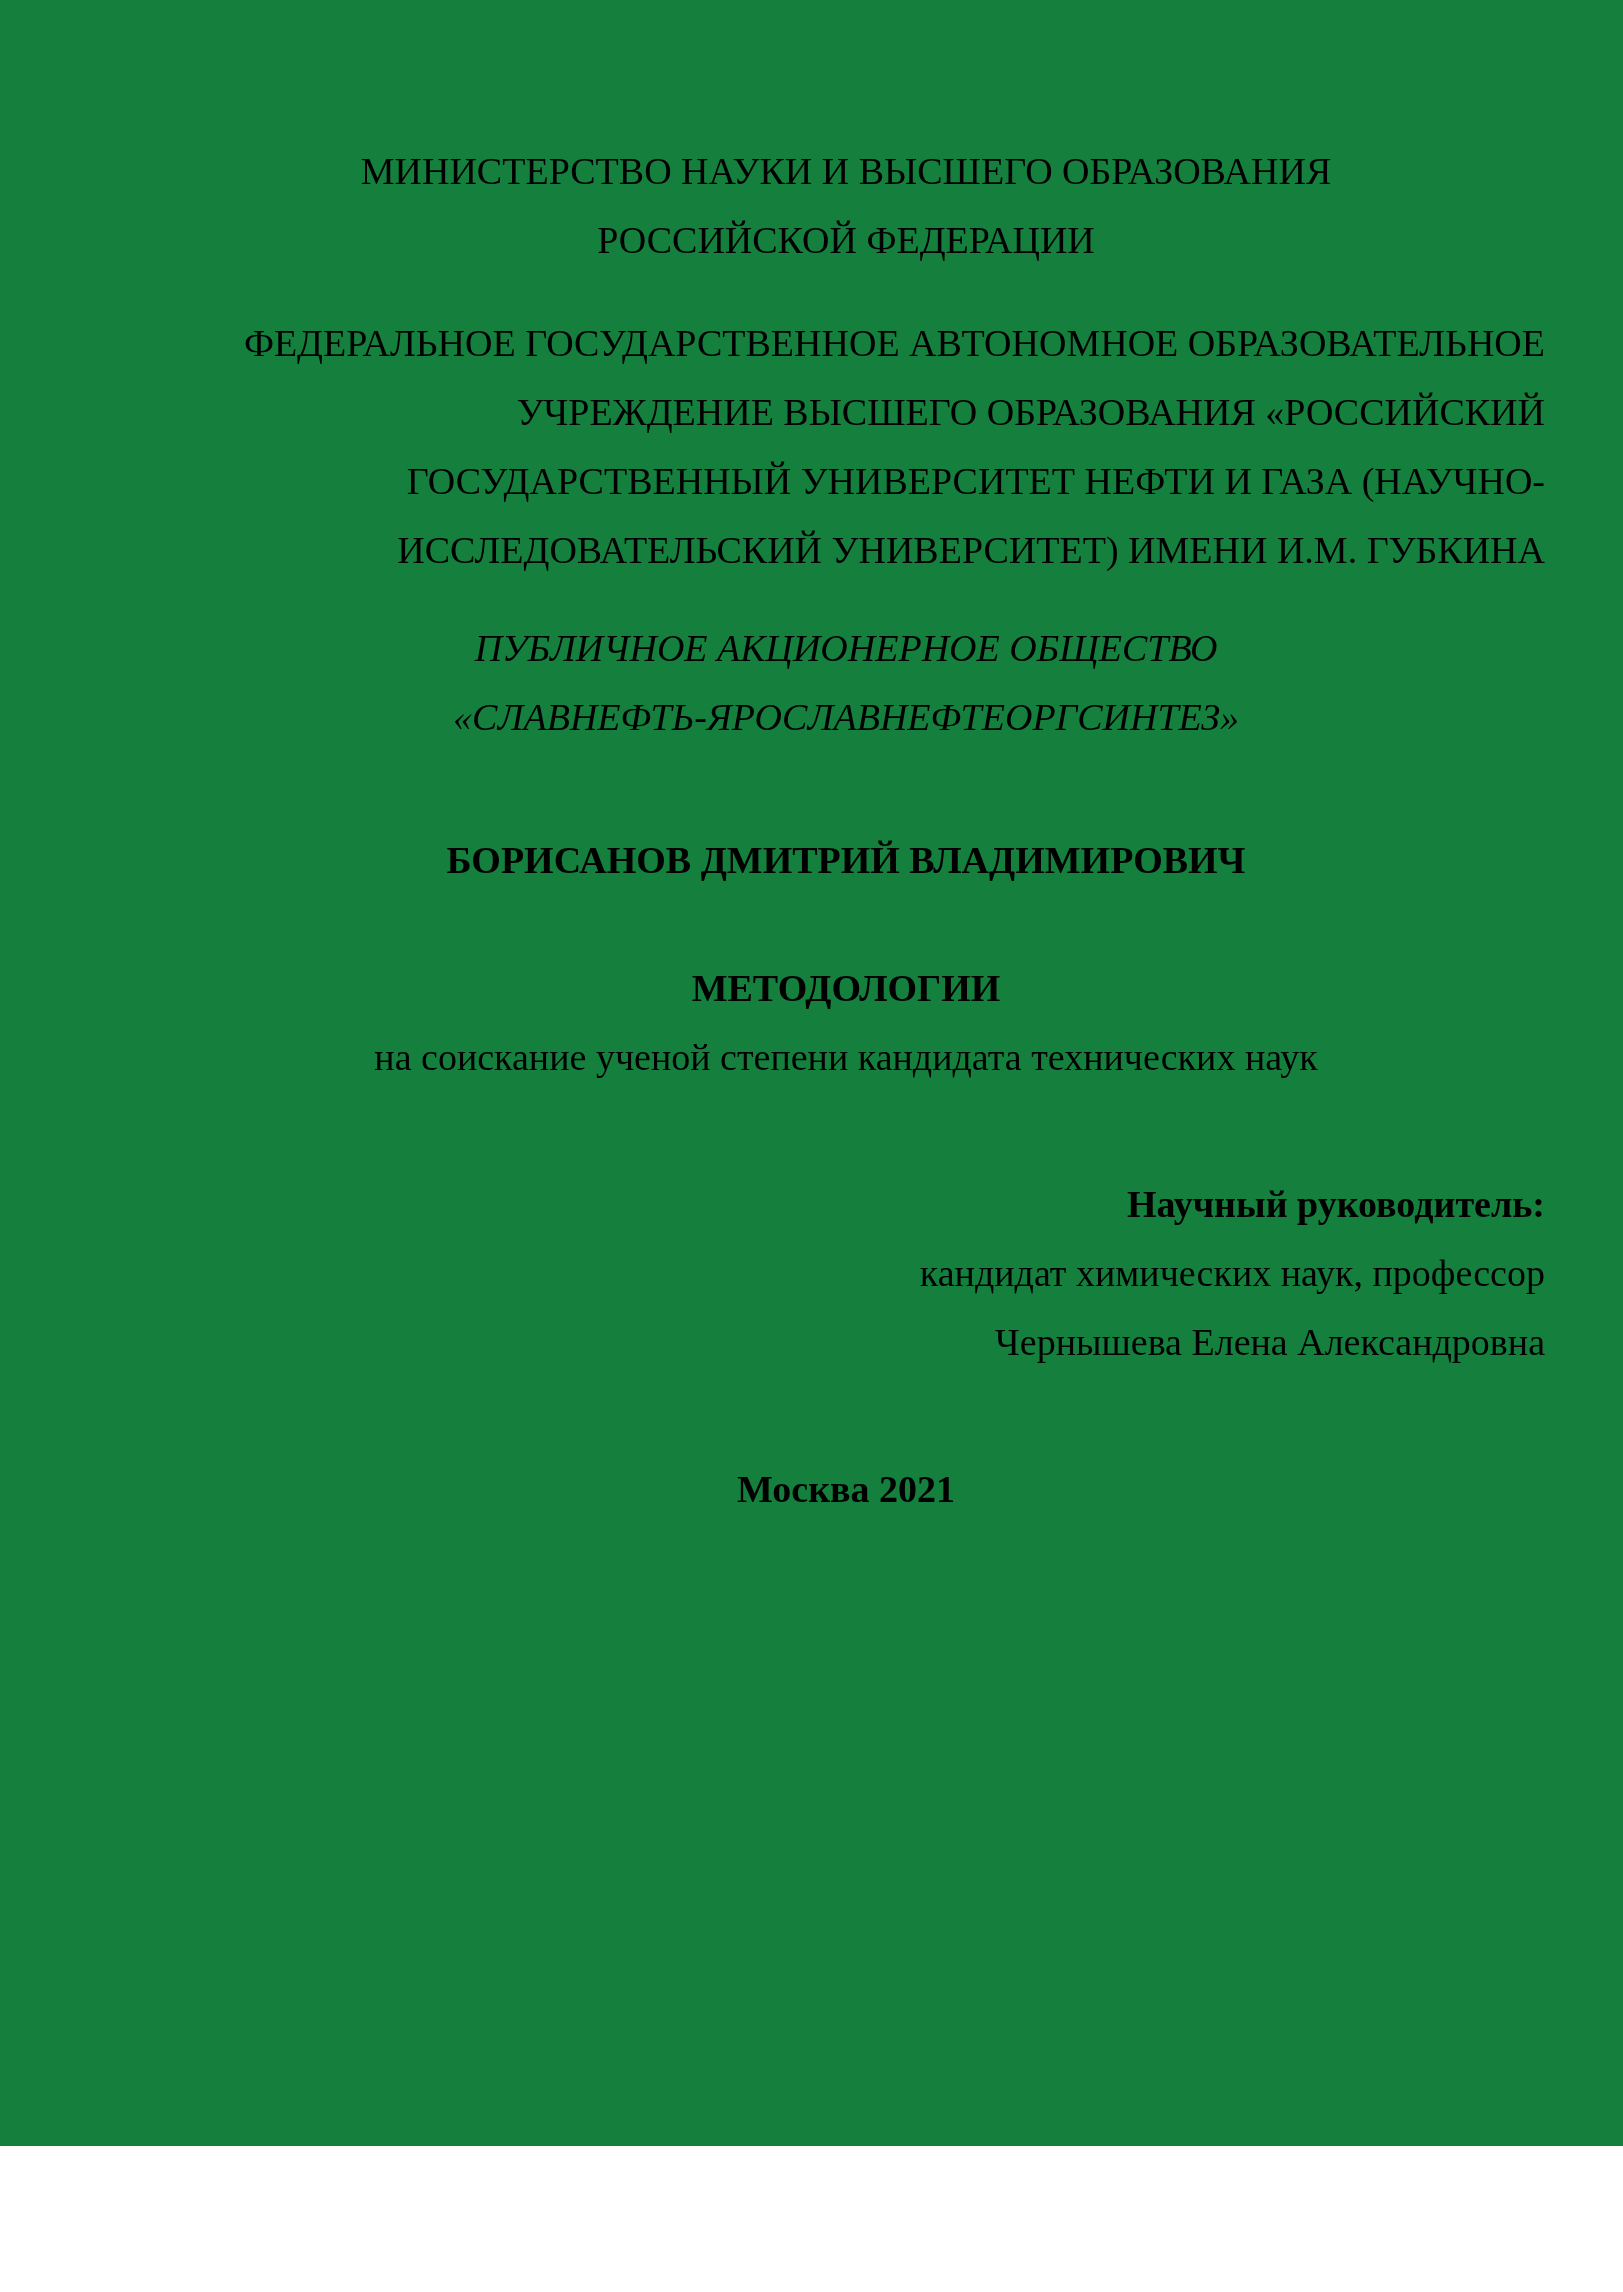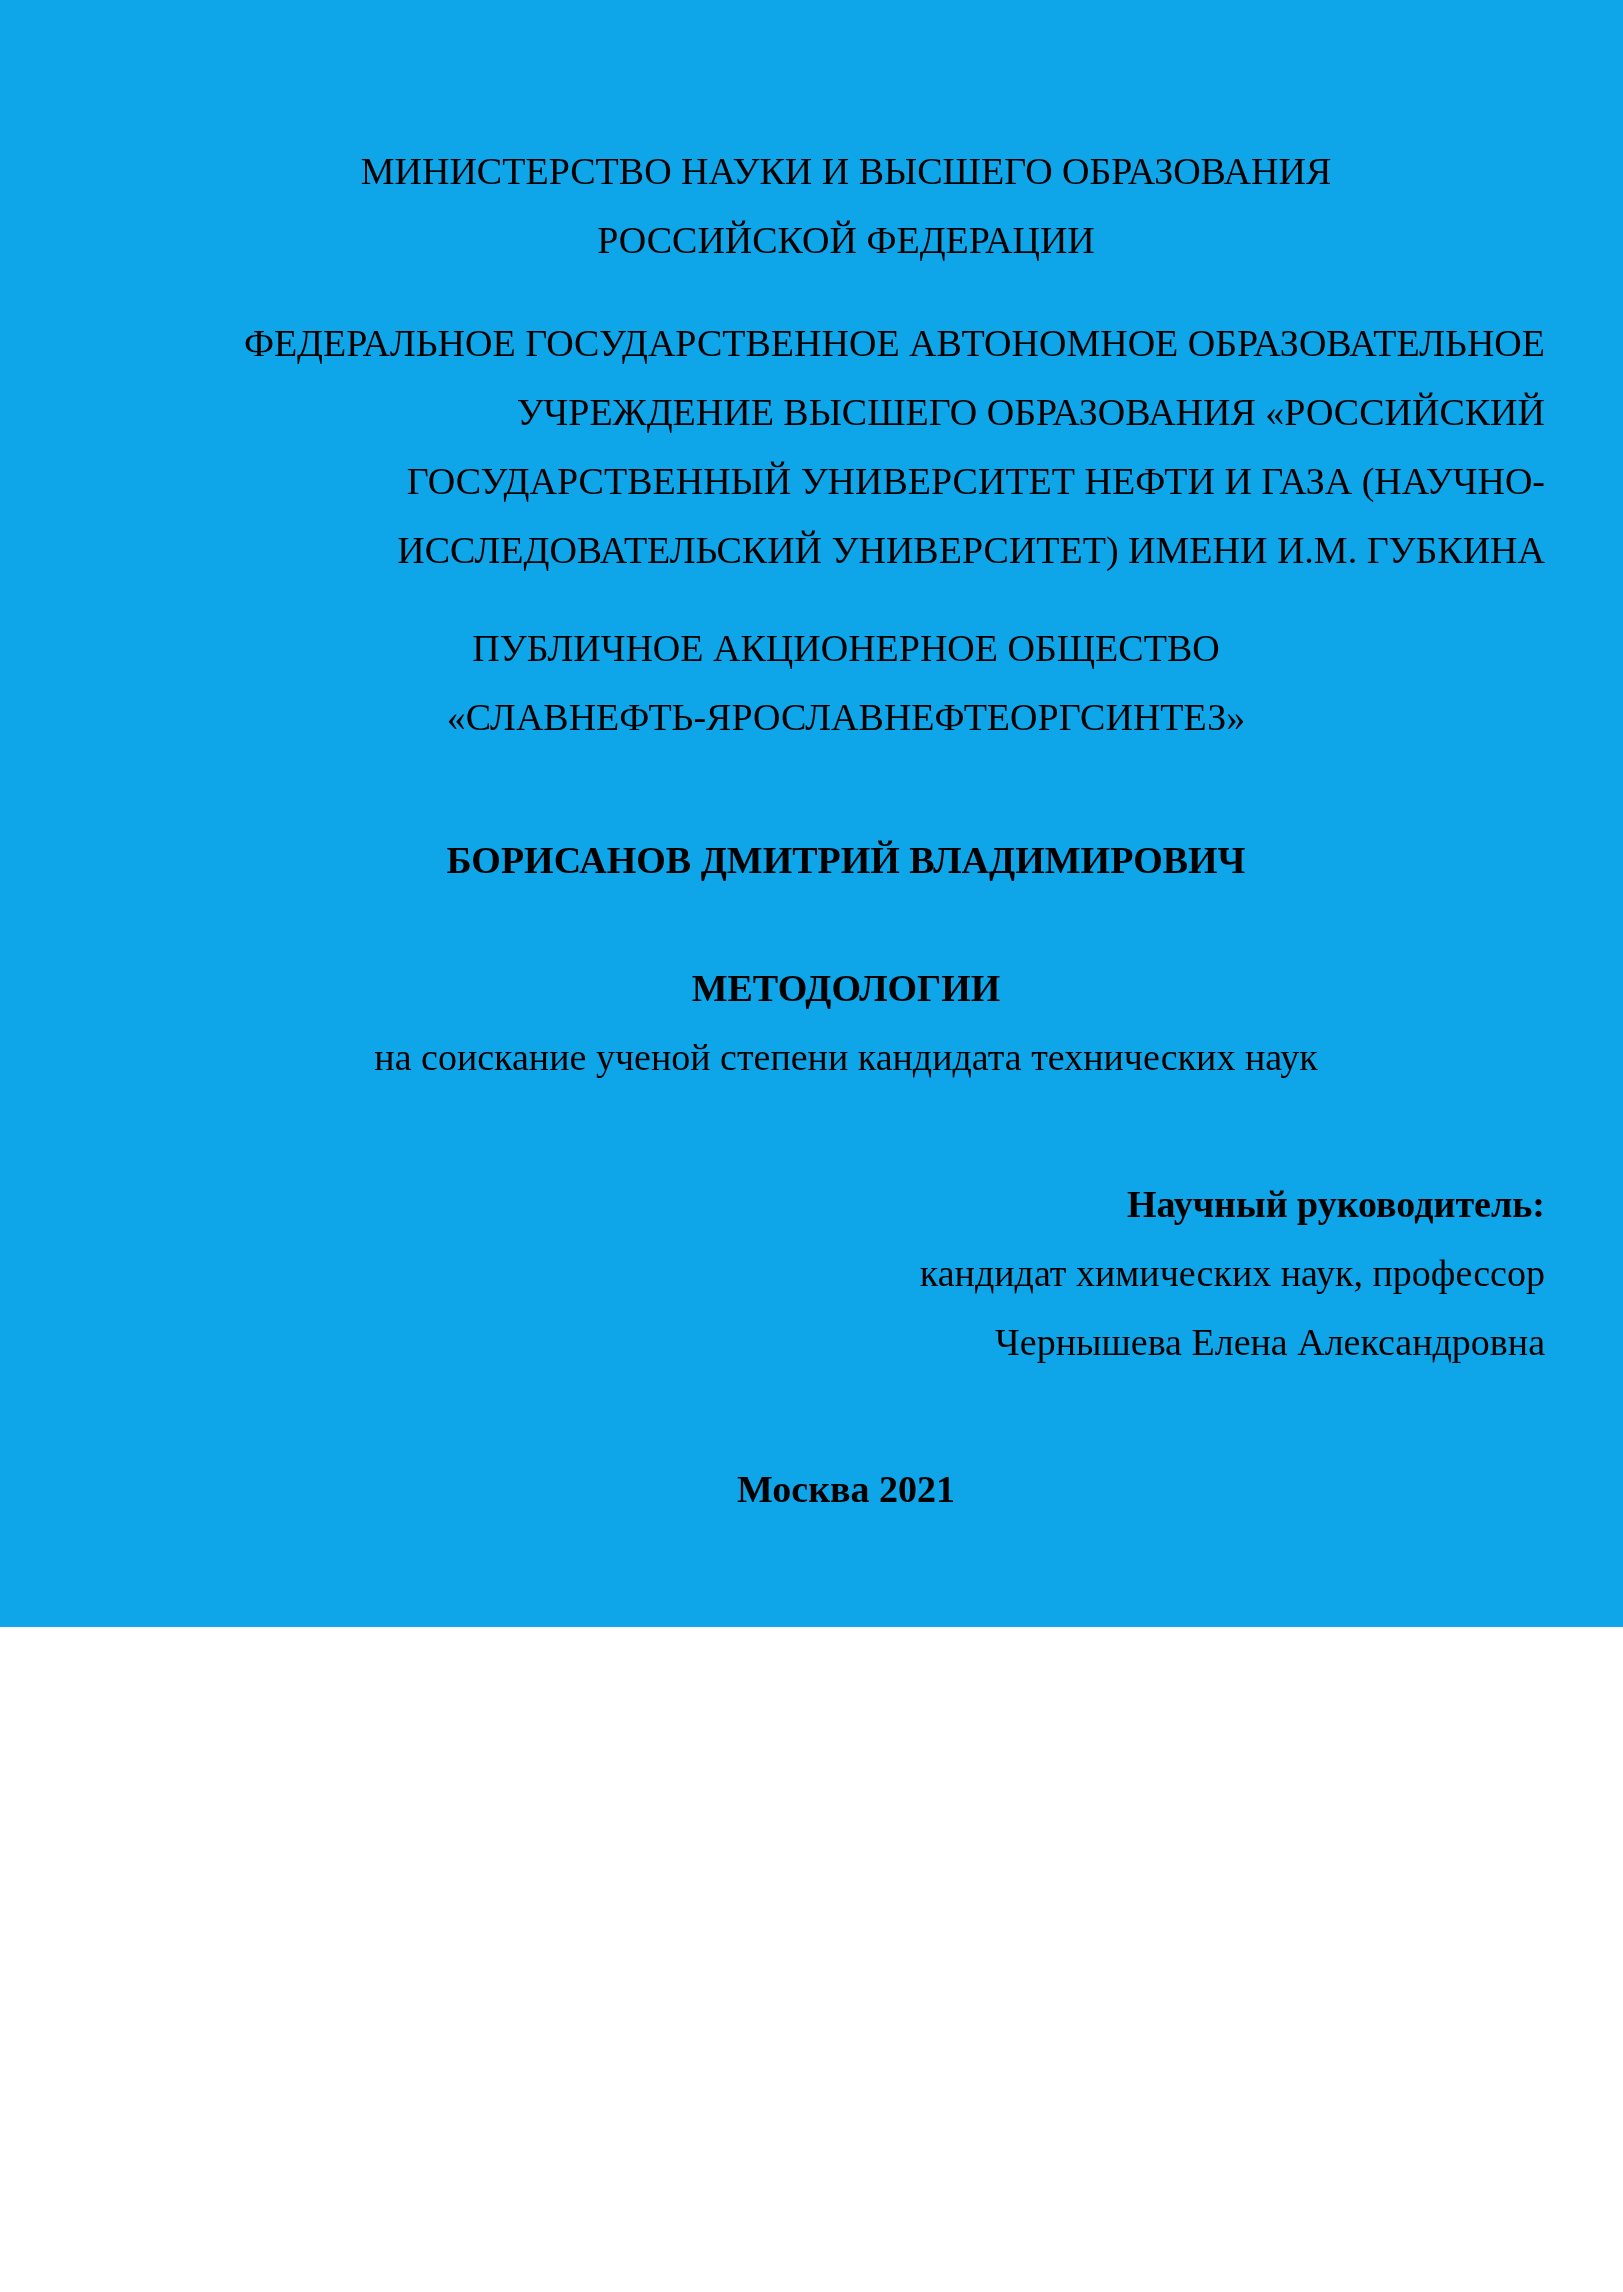--- a/index.html
+++ b/index.html
@@ -3,41 +3,41 @@
 <meta charset="utf-8">
 <style>
   html, body {
     margin: 0;
     padding: 0;
     background: #ffffff;
   }
   .page {
     position: relative;
     width: 1623px;
-    height: 1627px;
-    background: #0ea5e9;
+    height: 2146px;
+    background: #15803d;
     color: #000000;
     font-family: "Liberation Serif", "DejaVu Serif", serif;
     font-size: 38px;
     box-sizing: border-box;
     padding: 137px 78px 0 147px;
     overflow: hidden;
   }
   .block { }
   .line {
     height: 69px;
     line-height: 69px;
     white-space: nowrap;
   }
   .center { text-align: center; }
   .right  { text-align: right; }
   .bold   { font-weight: bold; }
 
   .mt35 { margin-top: 34px; text-align: right; }
-  .mt30 { margin-top: 29px; }
+  .mt30 { margin-top: 29px; font-style: italic; }
   .mt45 { margin-top: 44px; }
   .mt60 { margin-top: 59px; }
   .mt65 { margin-top: 64px; }
   .mt75 { margin-top: 74px; }
   .mt80 { margin-top: 78px; }
 </style>
 </head>
 <body>
 
 <div class="page">

